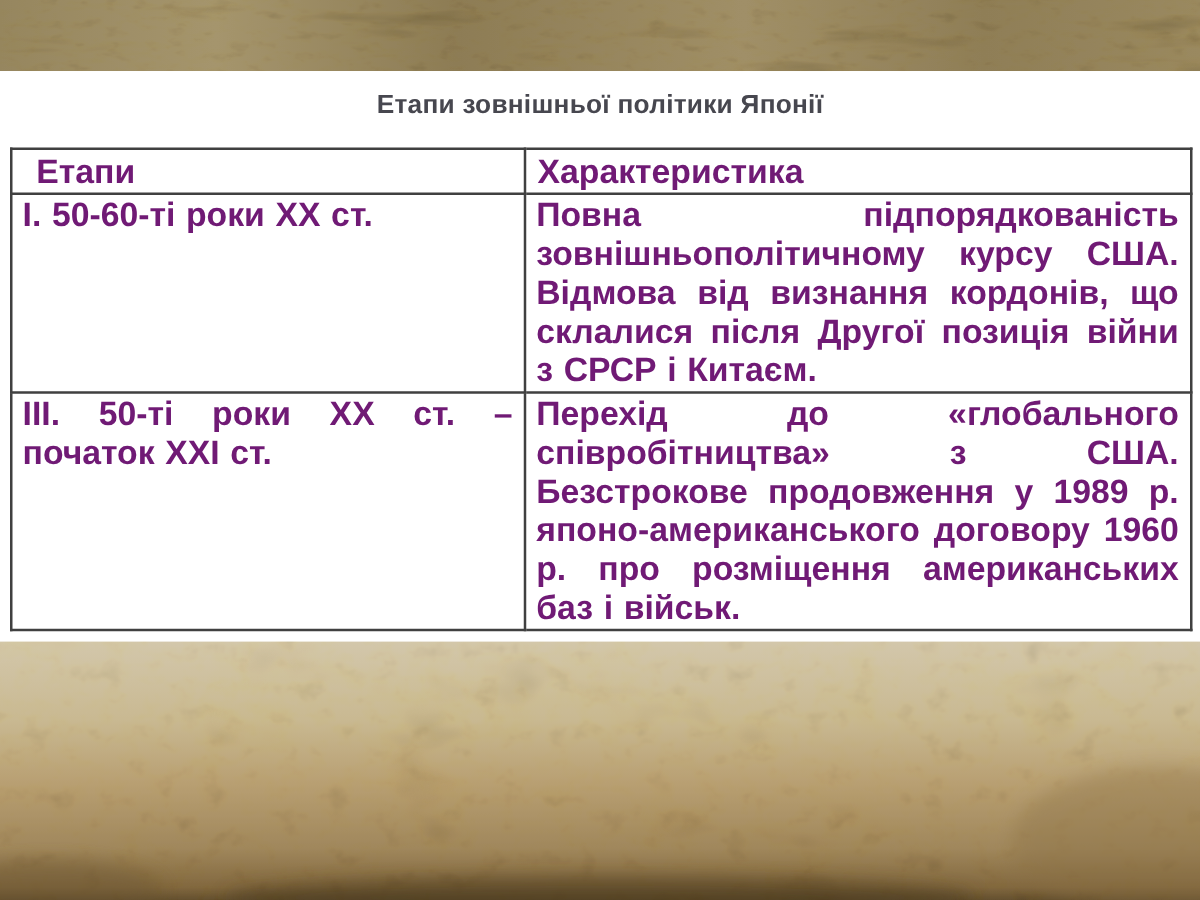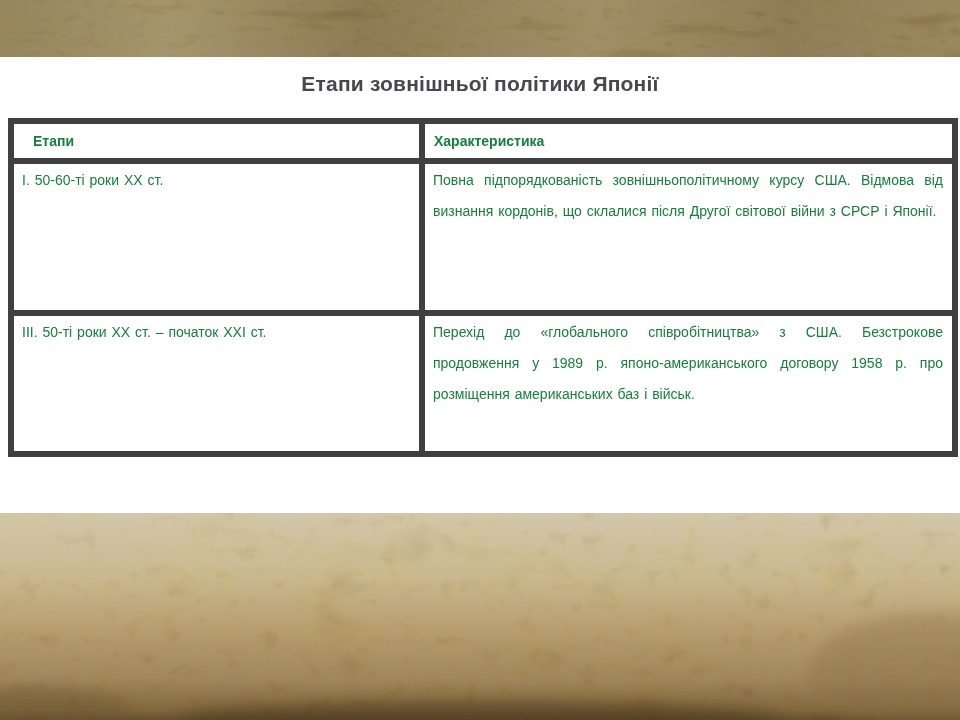--- a/index.html
+++ b/index.html
@@ -48,40 +48,41 @@
     position: absolute;
     top: 61px;
     left: 8px;
     width: 944px;
     border-collapse: collapse;
     table-layout: fixed;
   }
   table.stages col.c-stage { width: 411px; }
   table.stages col.c-desc  { width: 533px; }
   table.stages th, table.stages td {
-    border: 6px solid #404040;
-    color: #15803d;
-    font-size: 14px;
+    border: 2px solid #404040;
+    color: #701a75;
+    font-size: 27px;
     vertical-align: top;
     word-spacing: 1px;
     overflow: hidden;
   }
   table.stages th {
     height: 30px;
     font-weight: bold;
     text-align: left;
     vertical-align: middle;
     padding: 2px 8px 2px 19px;
     line-height: 24px;
   }
   table.stages th.h-desc { padding-left: 9px; }
   table.stages td {
-    padding: 1px 9px 18px 8px;
+    padding: 1px 9px 1px 8px;
     line-height: 31px;
     text-align: justify;
+    font-weight: bold;
   }
   table.stages tr.r1 td { height: 127px; }
   table.stages tr.r2 td { height: 94px; }
   table.stages tr.r3 td { height: 116px; }
 </style>
 </head>
 <body>
 
 <div class="slide">
 
@@ -120,25 +121,25 @@
       </colgroup>
       <thead>
         <tr>
           <th class="h-stage">Етапи</th>
           <th class="h-desc">Характеристика</th>
         </tr>
       </thead>
       <tbody>
         <tr class="r1">
           <td>I. 50-60-ті роки XX ст.</td>
-          <td>Повна підпорядкованість зовнішньополітичному курсу США. Відмова від визнання кордонів, що склалися після Другої світової війни з СРСР і Японії.</td>
+          <td>Повна підпорядкованість зовнішньополітичному курсу США. Відмова від визнання кордонів, що склалися після Другої позиція війни з СРСР і Китаєм.</td>
         </tr>
         <tr class="r3">
           <td>III. 50-ті роки XX ст. – початок XXI ст.</td>
-          <td>Перехід до «глобального співробітництва» з США. Безстрокове продовження у 1989 р. японо-американського договору 1958 р. про розміщення американських баз і військ.</td>
+          <td>Перехід до «глобального співробітництва» з США. Безстрокове продовження у 1989 р. японо-американського договору 1960 р. про розміщення американських баз і військ.</td>
         </tr>
       </tbody>
     </table>
 
   </div>
 
   <div class="texture-band bottom">
     <svg viewBox="0 0 960 207" preserveAspectRatio="none" aria-hidden="true">
       <defs>
         <linearGradient id="gBot" x1="0" y1="0" x2="0" y2="1">

